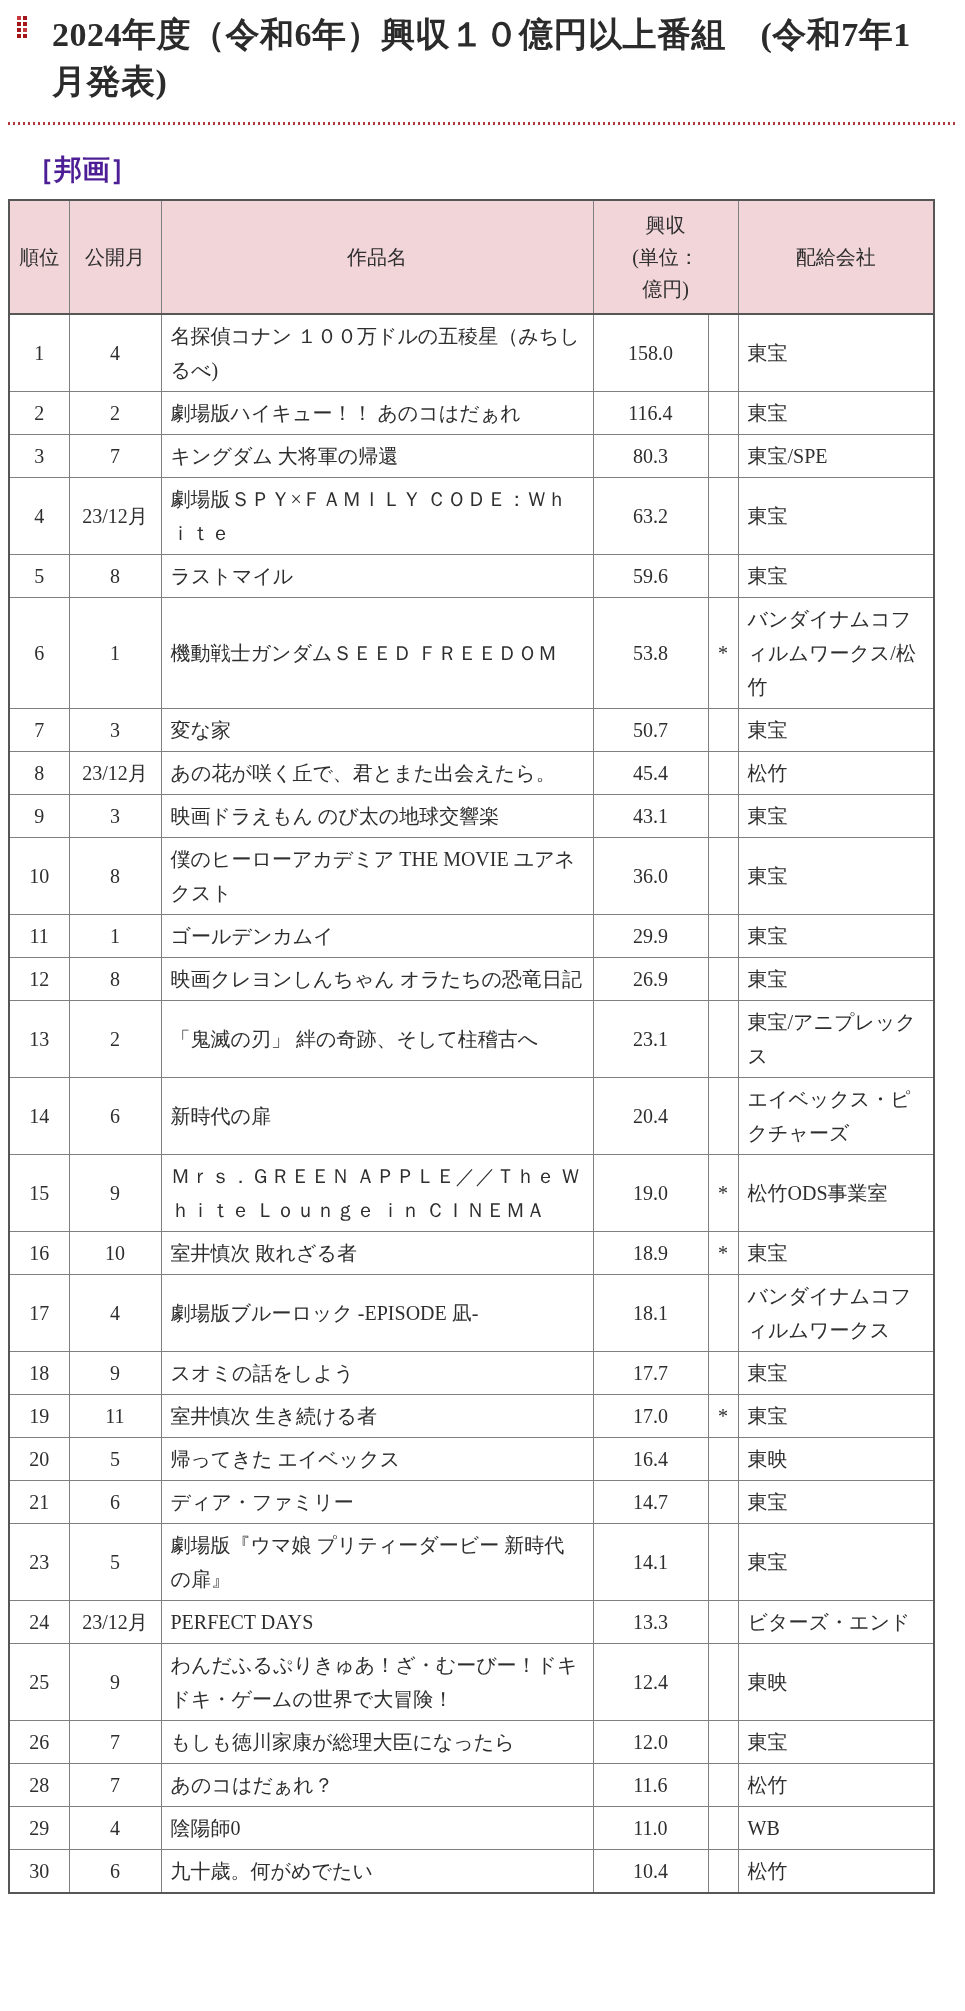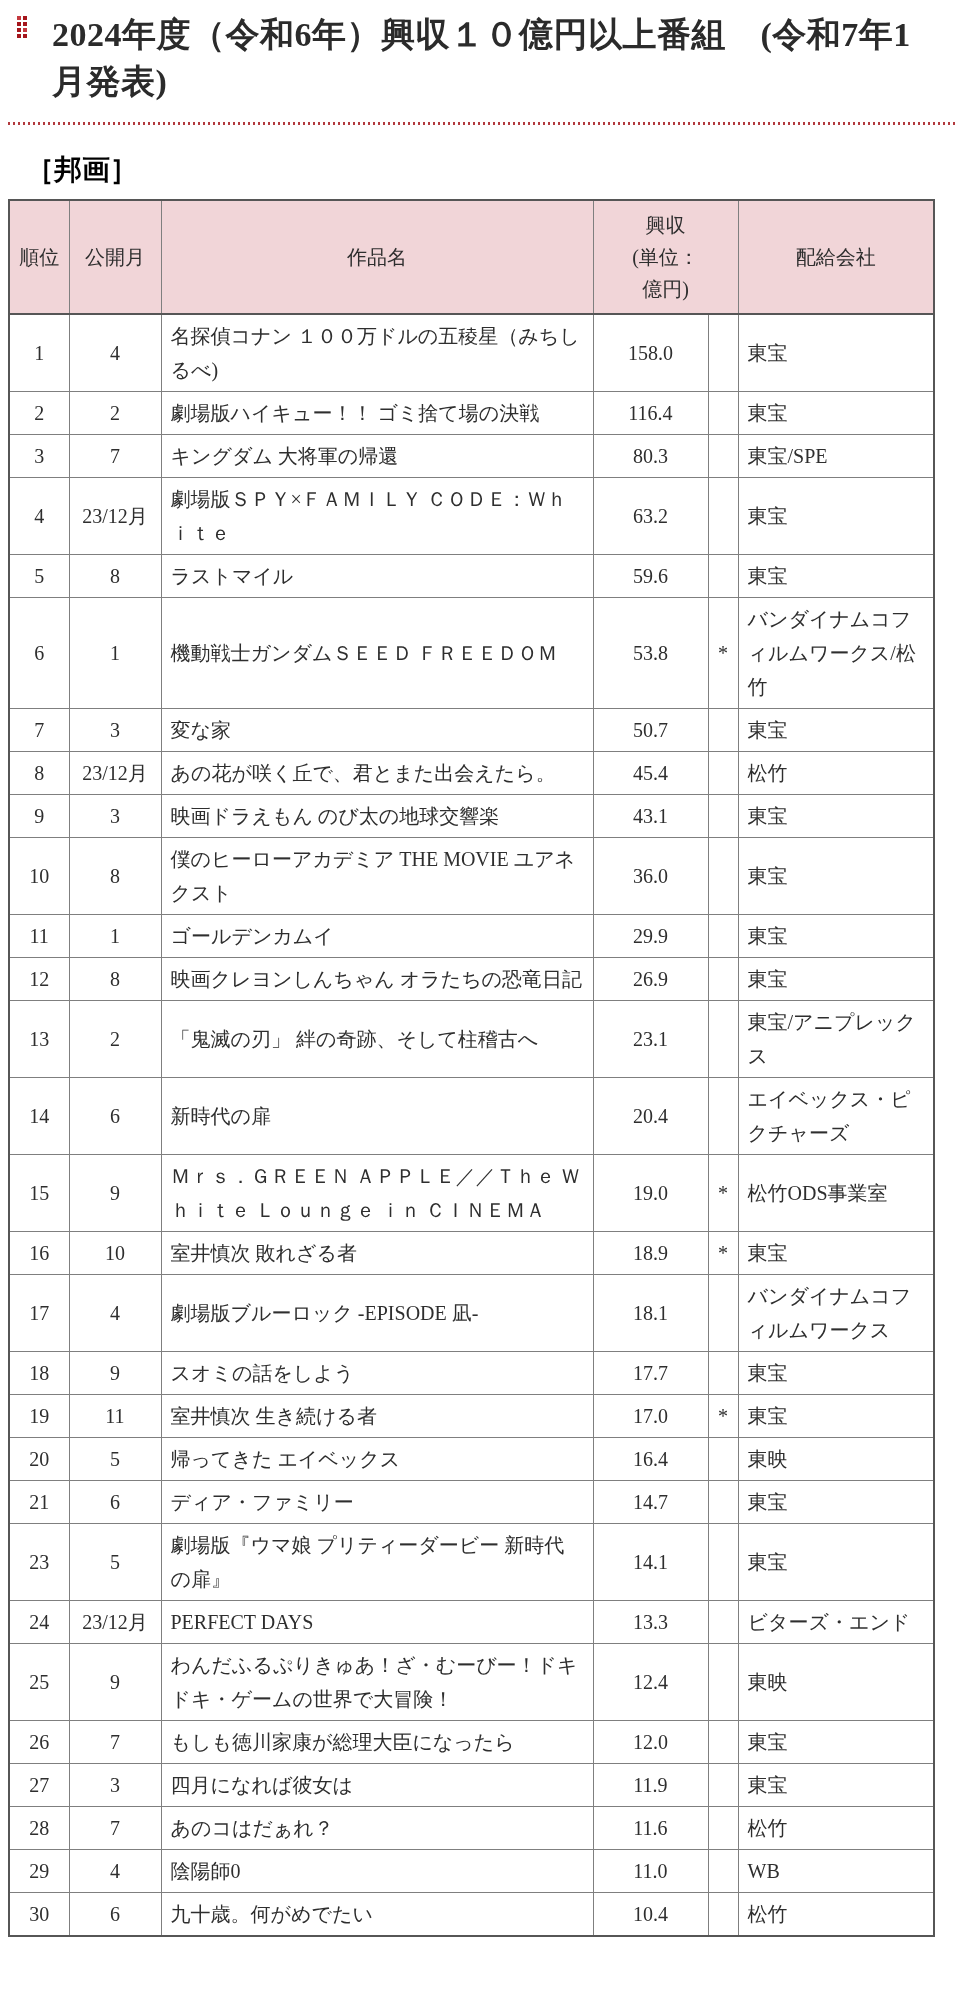--- a/index.html
+++ b/index.html
@@ -45,21 +45,21 @@
   .dotted-sep{
     margin:16px 8px 0 8px;
     height:3px;
     background:repeating-linear-gradient(90deg,#b23a3e 0 2px,transparent 2px 5px);
   }
   
   h2.section-heading{
     margin:26px 0 10px 26px;
     font-size:28px;
     font-weight:bold;
-    color:#000000;
+    color:#4c1d95;
   }
   
   table.rank-table{
     margin-left:8px;
     width:925px;
     table-layout:fixed;
     border-collapse:collapse;
     border:2px solid var(--border-dark);
     font-size:20px;
   }
@@ -134,21 +134,21 @@
       <td class="c">4</td>
       <td class="l">名探偵コナン １００万ドルの五稜星（みちしるべ)</td>
       <td class="c">158.0</td>
       <td class="c"></td>
       <td class="l">東宝</td>
     </tr>
 
     <tr>
       <td class="c">2</td>
       <td class="c">2</td>
-      <td class="l">劇場版ハイキュー！！ ゴミ捨て場の決戦</td>
+      <td class="l">劇場版ハイキュー！！ あのコはだぁれ</td>
       <td class="c">116.4</td>
       <td class="c"></td>
       <td class="l">東宝</td>
     </tr>
 
     <tr>
       <td class="c">3</td>
       <td class="c">7</td>
       <td class="l">キングダム 大将軍の帰還</td>
       <td class="c">80.3</td>
@@ -348,28 +348,20 @@
 
     <tr>
       <td class="c">26</td>
       <td class="c">7</td>
       <td class="l">もしも徳川家康が総理大臣になったら</td>
       <td class="c">12.0</td>
       <td class="c"></td>
       <td class="l">東宝</td>
     </tr>
 
-    <tr>
-      <td class="c">27</td>
-      <td class="c">3</td>
-      <td class="l">四月になれば彼女は</td>
-      <td class="c">11.9</td>
-      <td class="c"></td>
-      <td class="l">東宝</td>
-    </tr>
 
     <tr>
       <td class="c">28</td>
       <td class="c">7</td>
       <td class="l">あのコはだぁれ？</td>
       <td class="c">11.6</td>
       <td class="c"></td>
       <td class="l">松竹</td>
     </tr>
 

